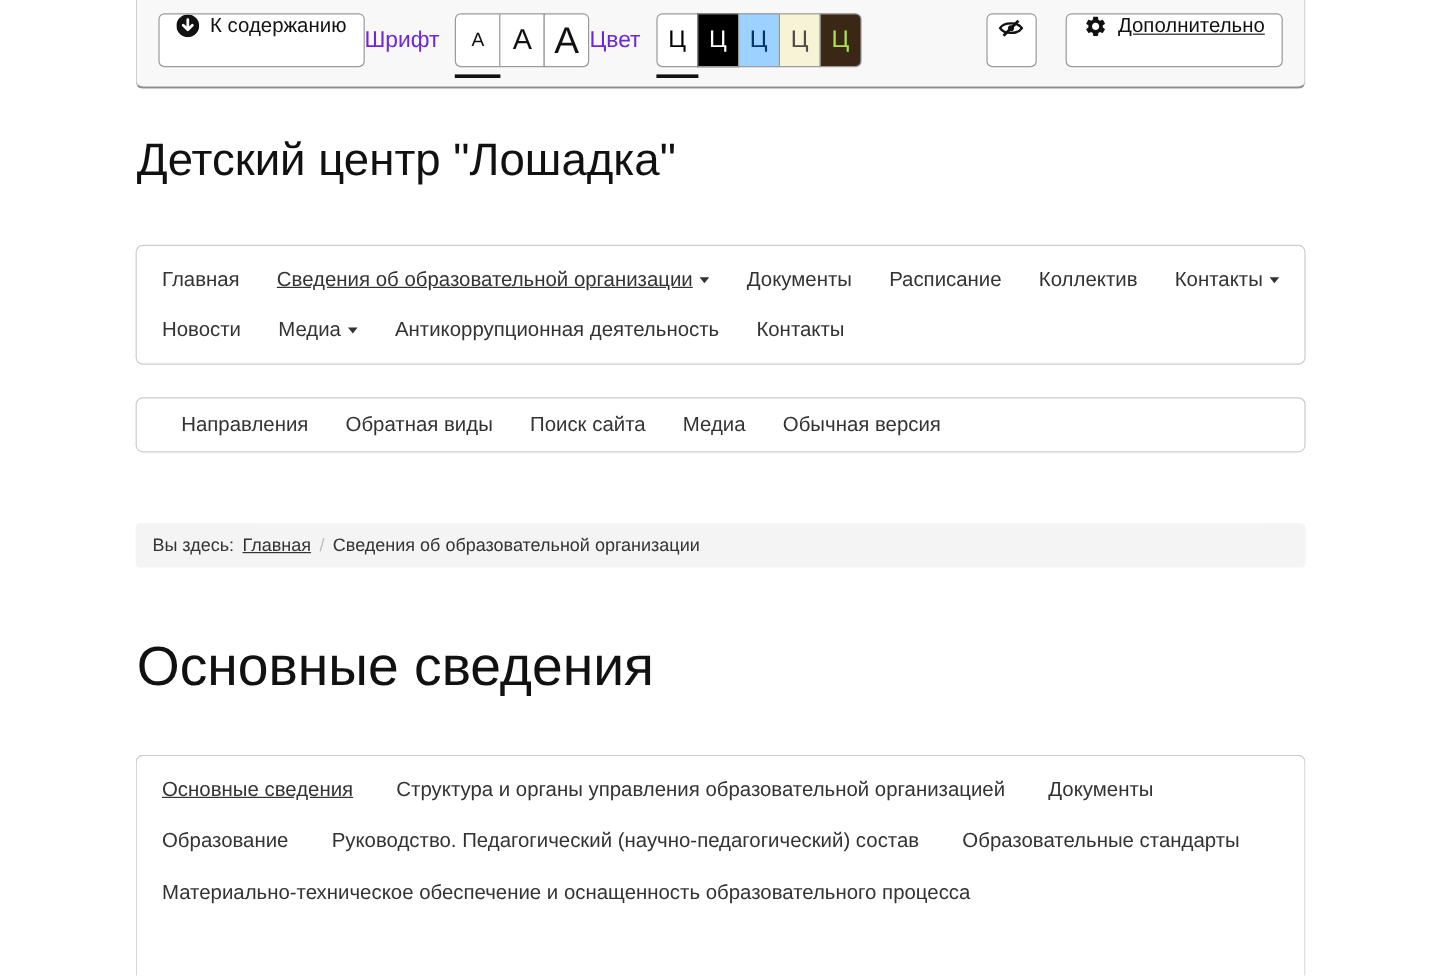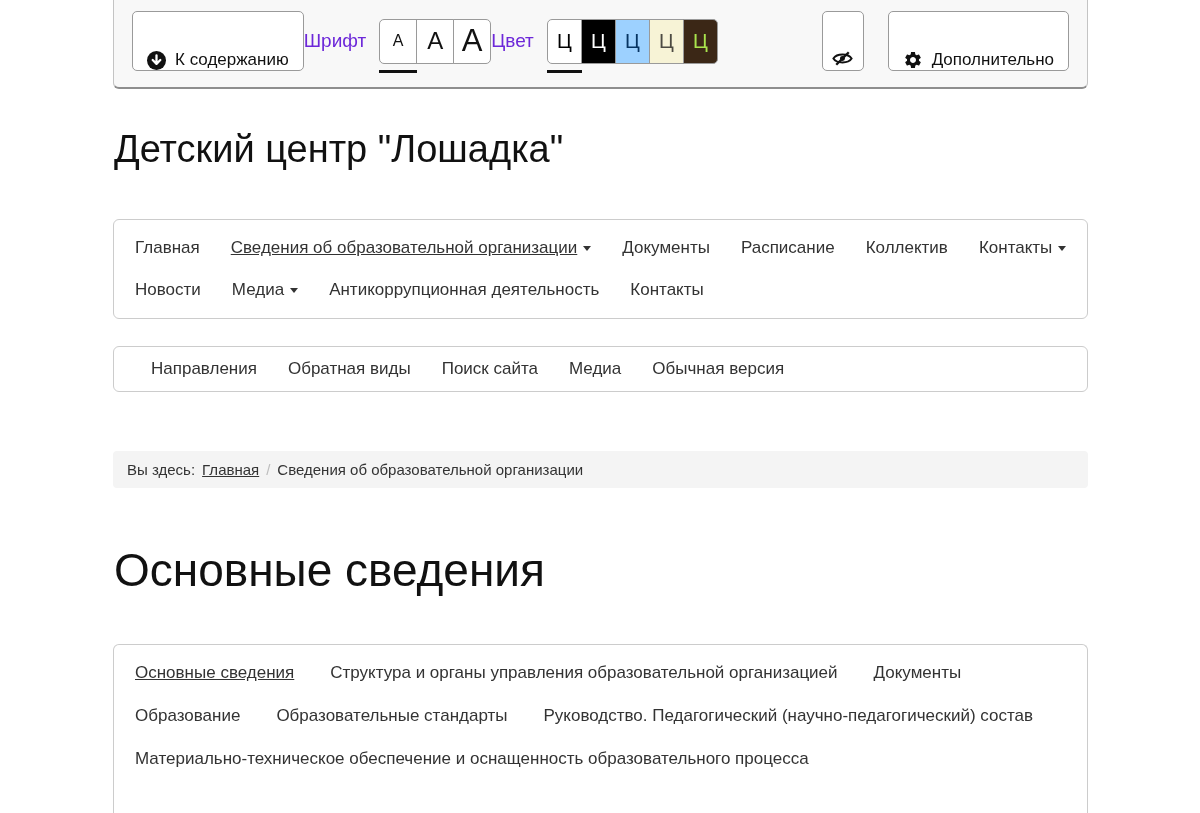--- a/index.html
+++ b/index.html
@@ -15,22 +15,22 @@
   .toolbar {
     margin-top: -10px;
     background: #f8f8f8;
     border: 1px solid #c4c4c4;
     border-bottom: 2px solid #8e8e8e;
     border-radius: 0 0 6px 6px;
     padding: 20px 18px 16px 18px;
     display: flex; align-items: center;
   }
   .tbtn {
-    display: inline-flex; align-items: flex-end; gap: 9px;
-    height: 60px; background: #fff;
+    display: inline-flex; align-items: flex-start; gap: 9px;
+    height: 45px; background: #fff;
     border: 1px solid #9a9a9a; border-radius: 5px;
     padding: 0 14px; font-size: 17px; color: #111;
     font-family: "Liberation Sans", sans-serif; cursor: pointer;
   }
   .tool-label { font-size: 19px; color: #6d28d9; margin: 0 13px 0 0; }
   .btn-group { display: inline-flex; }
   .gbtn {
     position: relative; width: 38px; height: 45px;
     display: inline-flex; align-items: center; justify-content: center;
     border: 1px solid #9a9a9a; margin-left: -1px;
@@ -38,21 +38,21 @@
     font-family: "Liberation Sans", sans-serif;
   }
   .btn-group .gbtn:first-child { margin-left: 0; border-radius: 5px 0 0 5px; }
   .btn-group .gbtn:last-child { border-radius: 0 5px 5px 0; }
   .gbtn.active::after {
     content: ""; position: absolute; left: -1px; right: -1px;
     bottom: -10px; height: 3px; background: #111;
   }
   .f1 { font-size: 16px; } .f2 { font-size: 24px; } .f3 { font-size: 31px; }
   .cbtn { width: 35px; font-size: 20px; }
-  .toolbar-right { margin-left: auto; display: flex; gap: 24px; }
+  .toolbar-right { margin-left: auto; display: flex; gap: 24px; text-decoration: underline; }
   .icon-btn { width: 42px; justify-content: center; padding: 0; }
 
   
   .site-title {
     font-size: 38px; font-weight: 400; color: #111;
     margin: 38px 0 0 1px; line-height: 1.2;
   }
 
   
   .nav-box {
@@ -189,21 +189,21 @@
   <h1 class="page-heading">Основные сведения</h1>
 
   <div class="tabs-box">
     <div class="nav-row">
       <a class="nav-link active">Основные сведения</a>
       <a class="nav-link">Структура и органы управления образовательной организацией</a>
       <a class="nav-link">Документы</a>
     </div>
     <div class="nav-row">
       <a class="nav-link">Образование</a>
+      <a class="nav-link">Руководство. Педагогический (научно-педагогический) состав</a>
       <a class="nav-link">Образовательные стандарты</a>
-      <a class="nav-link">Руководство. Педагогический (научно-педагогический) состав</a>
     </div>
     <div class="nav-row">
       <a class="nav-link">Материально-техническое обеспечение и оснащенность образовательного процесса</a>
     </div>
   </div>
 
 </div>
 
 </body></html>

